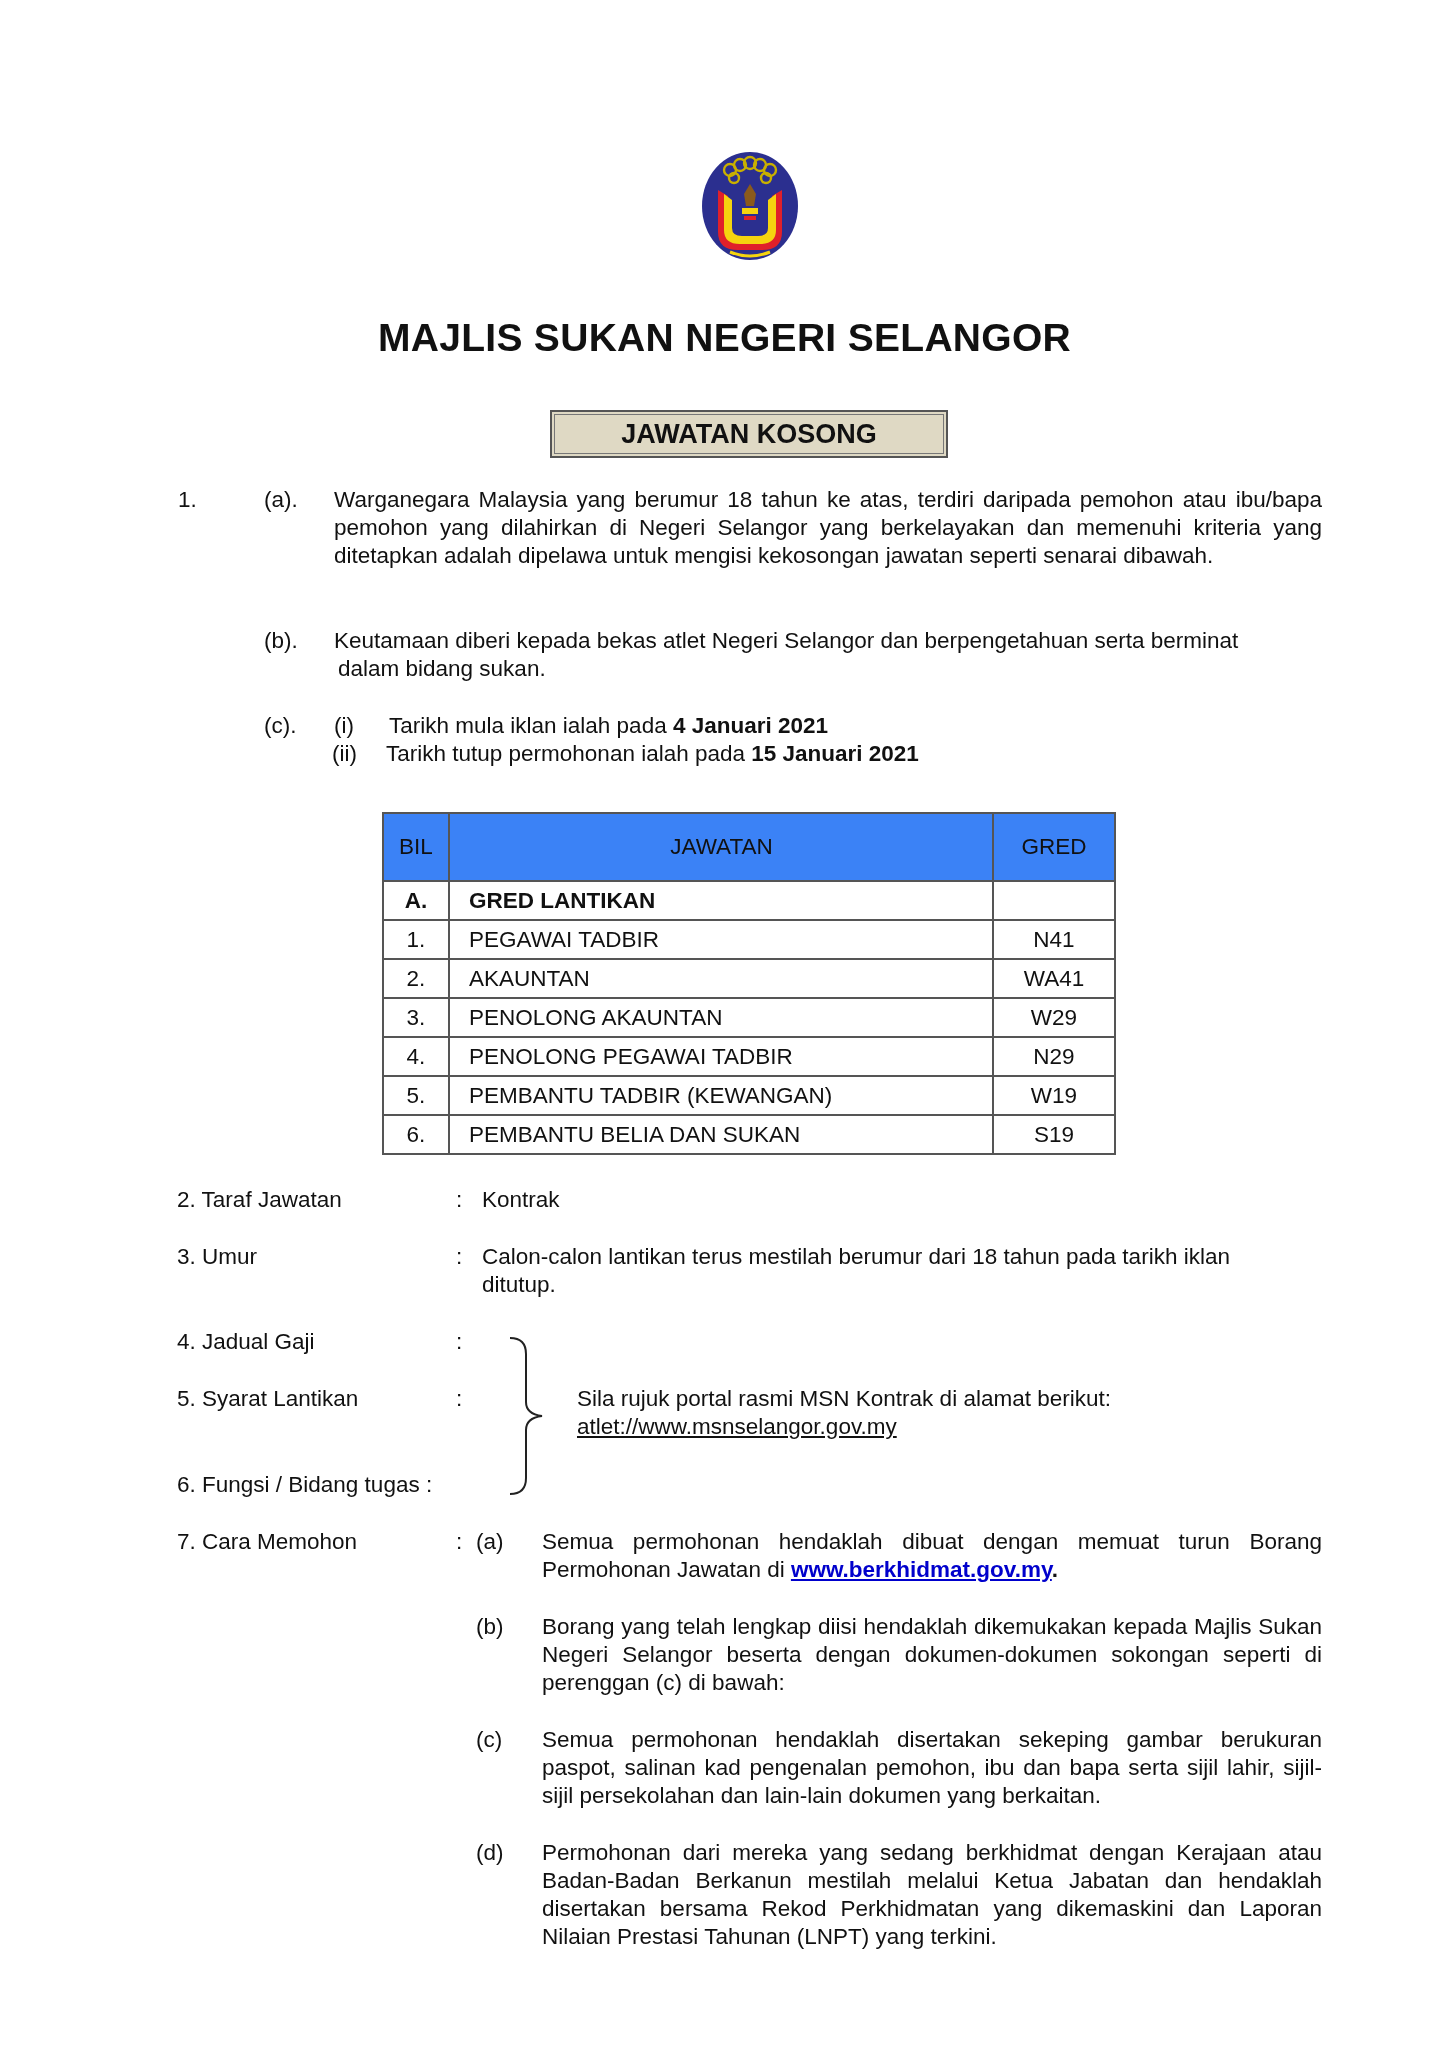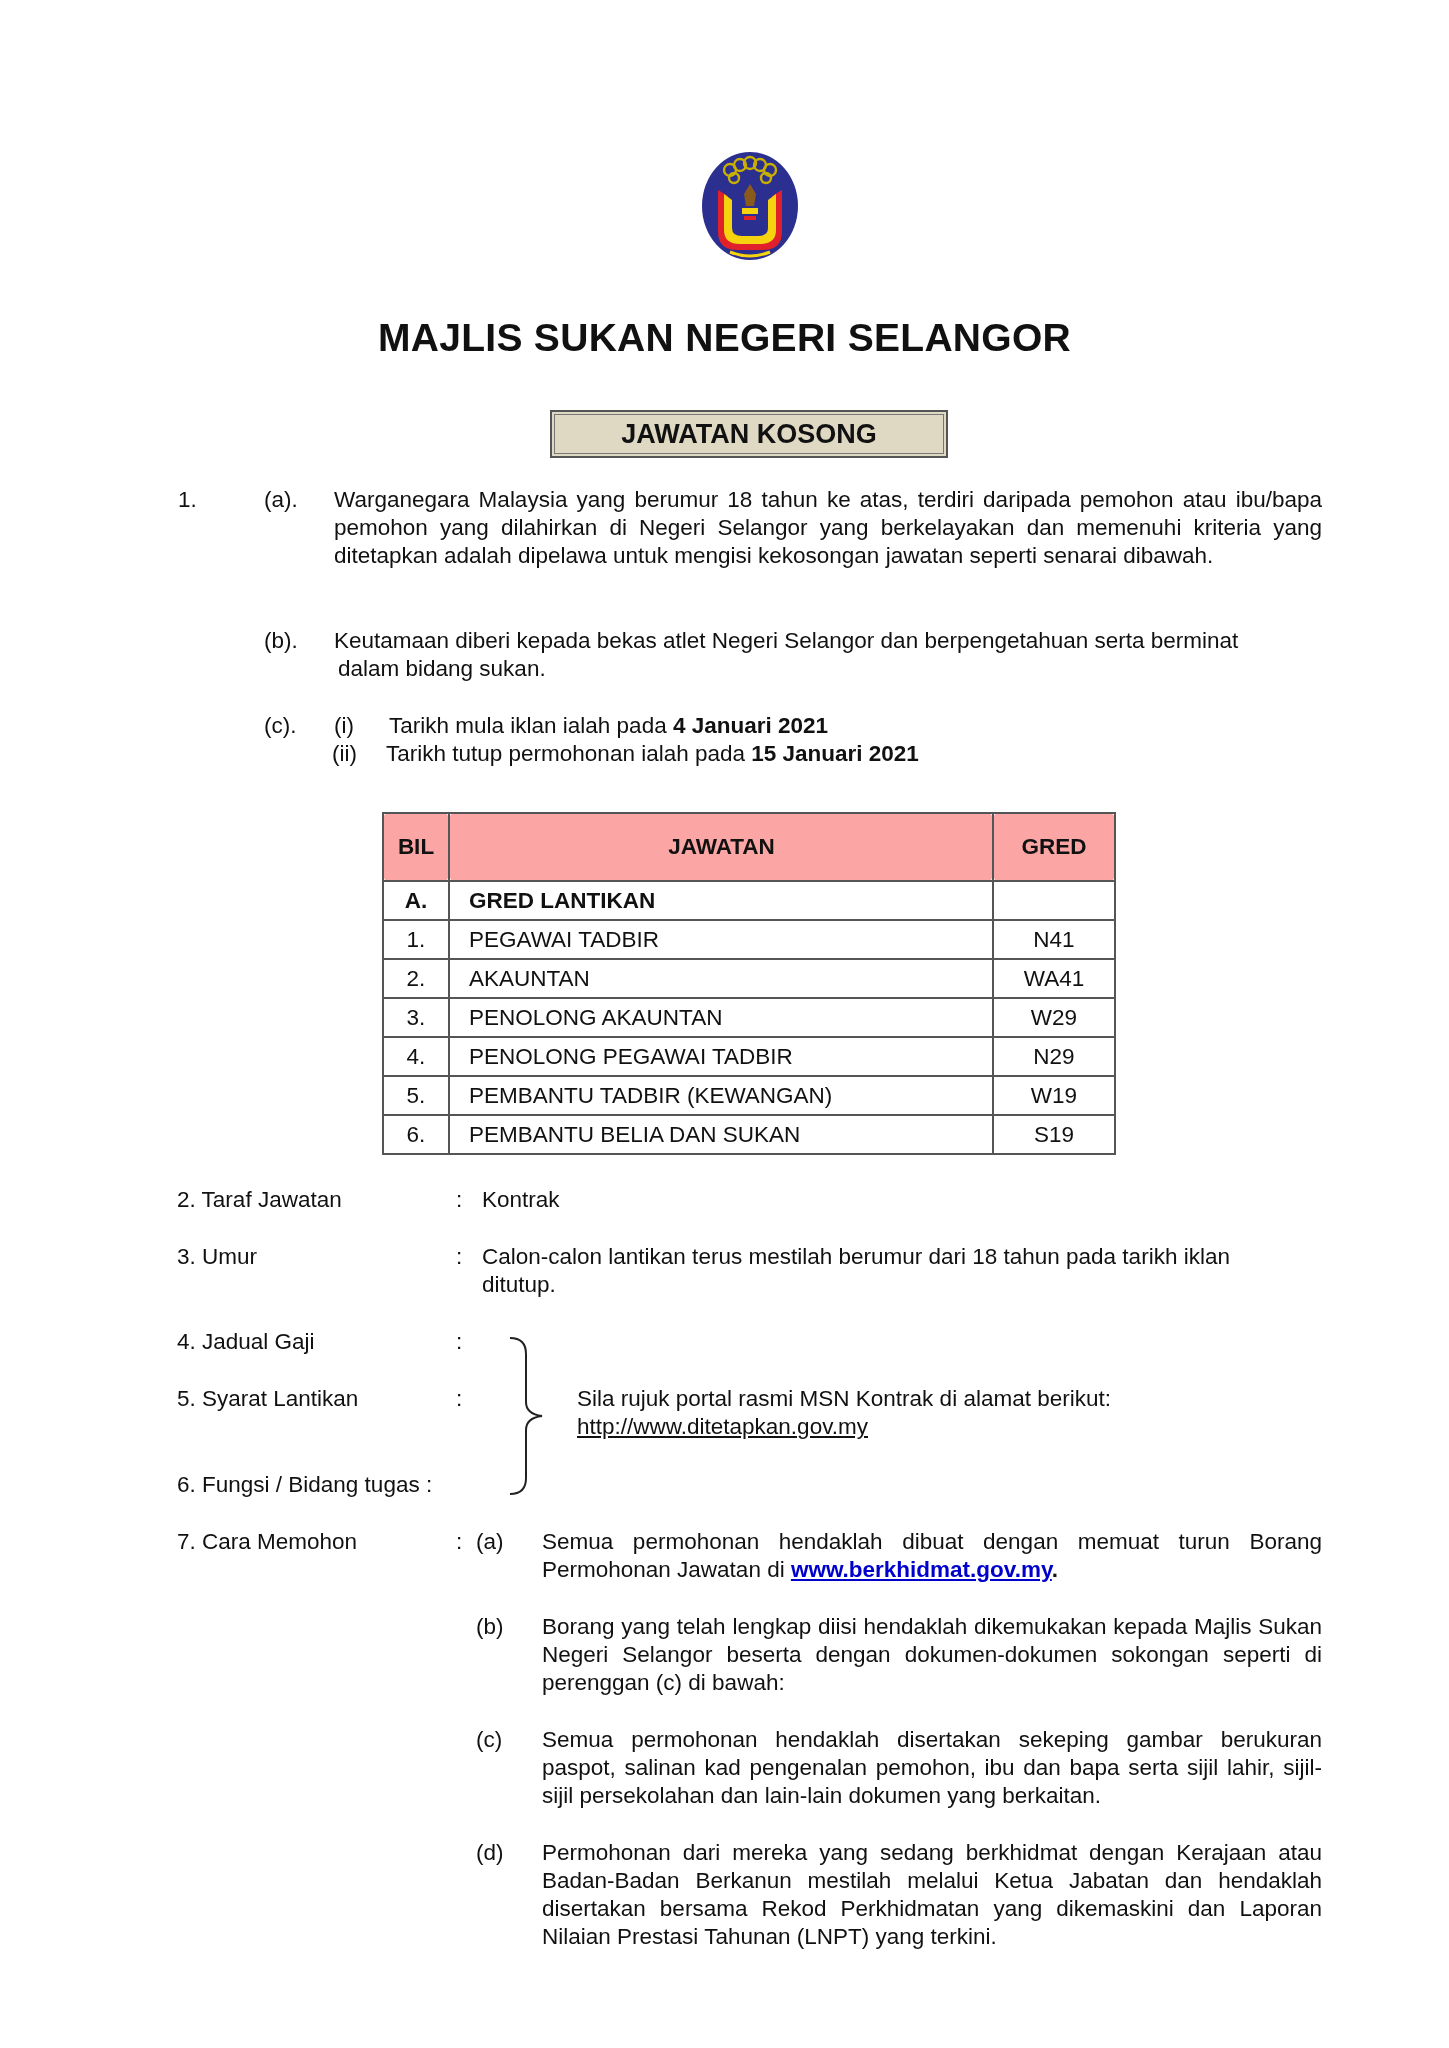--- a/index.html
+++ b/index.html
@@ -16,21 +16,21 @@
            font-size: 39px; font-weight: bold; letter-spacing: 0.3px; }
 
   #banner { left: 550px; top: 410px; width: 398px; height: 48px;
             background: #dfd9c4; border: 2px solid #555; box-shadow: inset 0 0 0 2px #dfd9c4, inset 0 0 0 3px #777;
             display: flex; align-items: center; justify-content: center; box-sizing: border-box; }
   #banner span { font-size: 27px; font-weight: bold; }
 
   
   #tbl { left: 382px; top: 812px; border-collapse: collapse; width: 734px; }
   #tbl td, #tbl th { border: 2px solid #555; font-size: 22.5px; padding: 0; height: 37px; }
-  #tbl th { background: #fca5a5; height: 66px; font-weight: bold; border-radius: 6px; }
+  #tbl th { background: #3b82f6; height: 66px; font-weight: normal; }
   #tbl .c1 { width: 64px; text-align: center; }
   #tbl .c2 { padding-left: 19px; text-align: left; }
   #tbl th.c2 { text-align: center; padding-left: 1px; }
   #tbl .c3 { width: 120px; text-align: center; }
   #tbl tr.sec td { font-weight: bold; }
 
   a.link { color: #0000cc; font-weight: bold; text-decoration: underline; }
   .ulink { color: #111; text-decoration: underline; }
 </style>
 </head>
@@ -144,21 +144,21 @@
 <div class="abs txt" style="left:177px; top:1471px;">6.  Fungsi / Bidang tugas :</div>
 
 <div class="abs" style="left:508px; top:1336px;">
   <svg width="36" height="160" viewBox="0 0 36 160">
     <path d="M2 2 Q18 2 18 18 L18 66 Q18 78 34 80 Q18 82 18 94 L18 142 Q18 158 2 158" fill="none" stroke="#222" stroke-width="2"></path>
   </svg>
 </div>
 
 <div class="abs txt" style="left:577px; top:1385px;">Sila rujuk portal rasmi MSN Kontrak di alamat berikut:</div>
 <div class="abs txt" style="left:577px; top:1413px;">
-  <span class="ulink">http://www.ditetapkan.gov.my</span>
+  <span class="ulink">atlet://www.msnselangor.gov.my</span>
 </div>
 
 <div class="abs txt" style="left:177px; top:1528px;">7.  Cara Memohon</div>
 <div class="abs txt" style="left:456px; top:1528px;">:</div>
 
 <div class="abs txt" style="left:476px; top:1528px;">(a)</div>
 <div class="abs txt just" style="left:542px; top:1528px; width:780px;"><span>Semua permohonan hendaklah dibuat dengan memuat turun Borang Permohonan Jawatan di </span><a class="link">www.berkhidmat.gov.my</a><b>.</b></div>
 
 <div class="abs txt" style="left:476px; top:1613px;">(b)</div>
 <div class="abs txt just" style="left:542px; top:1613px; width:780px;">Borang yang telah lengkap diisi hendaklah dikemukakan kepada Majlis Sukan Negeri Selangor beserta dengan dokumen-dokumen sokongan seperti di perenggan (c) di bawah:</div>

